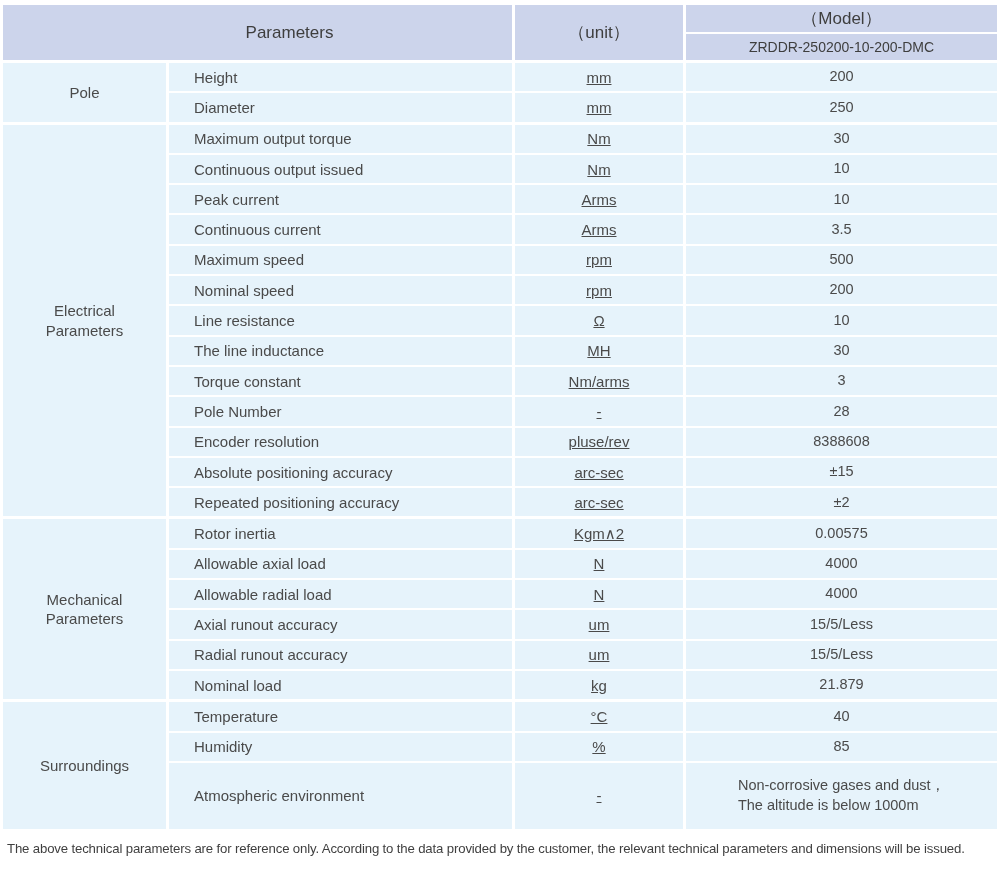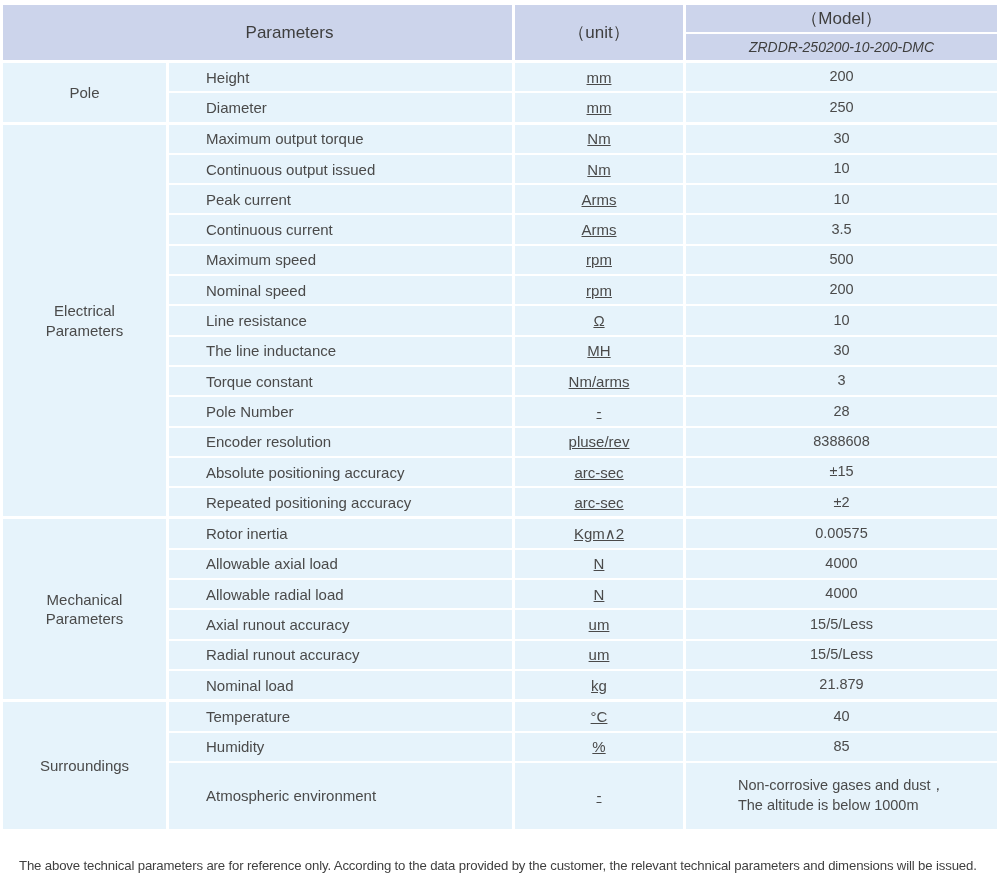--- a/index.html
+++ b/index.html
@@ -31,40 +31,40 @@
   }
   .hcell{
     background:var(--header-bg);
     color:var(--header-text);
     display:flex;align-items:center;justify-content:center;
     font-size:17px;
   }
   .h-params{grid-row:1 / span 2;padding-left:64px;}
   .h-unit{grid-row:1 / span 2;}
   .h-model{grid-row:1;text-align:right;}
-  .h-code{grid-row:2;font-size:14px;font-style:italic;}
+  .h-code{grid-row:2;font-size:14px;}
   .cell{
     background:var(--cell-bg);
     display:flex;align-items:center;
     font-size:15px;
     color:var(--text);
   }
   .cat{
     grid-column:1;
     justify-content:center;text-align:center;
     white-space:pre-line;line-height:1.3;
   }
-  .pname{justify-content:flex-start;padding-left:37px;}
+  .pname{justify-content:flex-start;padding-left:25px;}
   .unit{justify-content:center;text-align:left;text-decoration:underline;}
   .value{justify-content:center;text-align:left;white-space:pre-line;line-height:1.35;font-size:14.5px;}
   .sec{grid-auto-rows:28.3px;}
   .sec-surroundings{grid-template-rows:28.3px 28.3px 66px;}
   .footer-note{
-    margin-top:29px;
-    padding-left:19px;
+    margin-top:12px;
+    padding-left:7px;
     font-size:13.2px;
     letter-spacing:-0.15px;
     color:#3f3f3f;
     white-space:nowrap;
   }
 </style>
 </head>
 <body>
 
 <div class="table-wrap">

